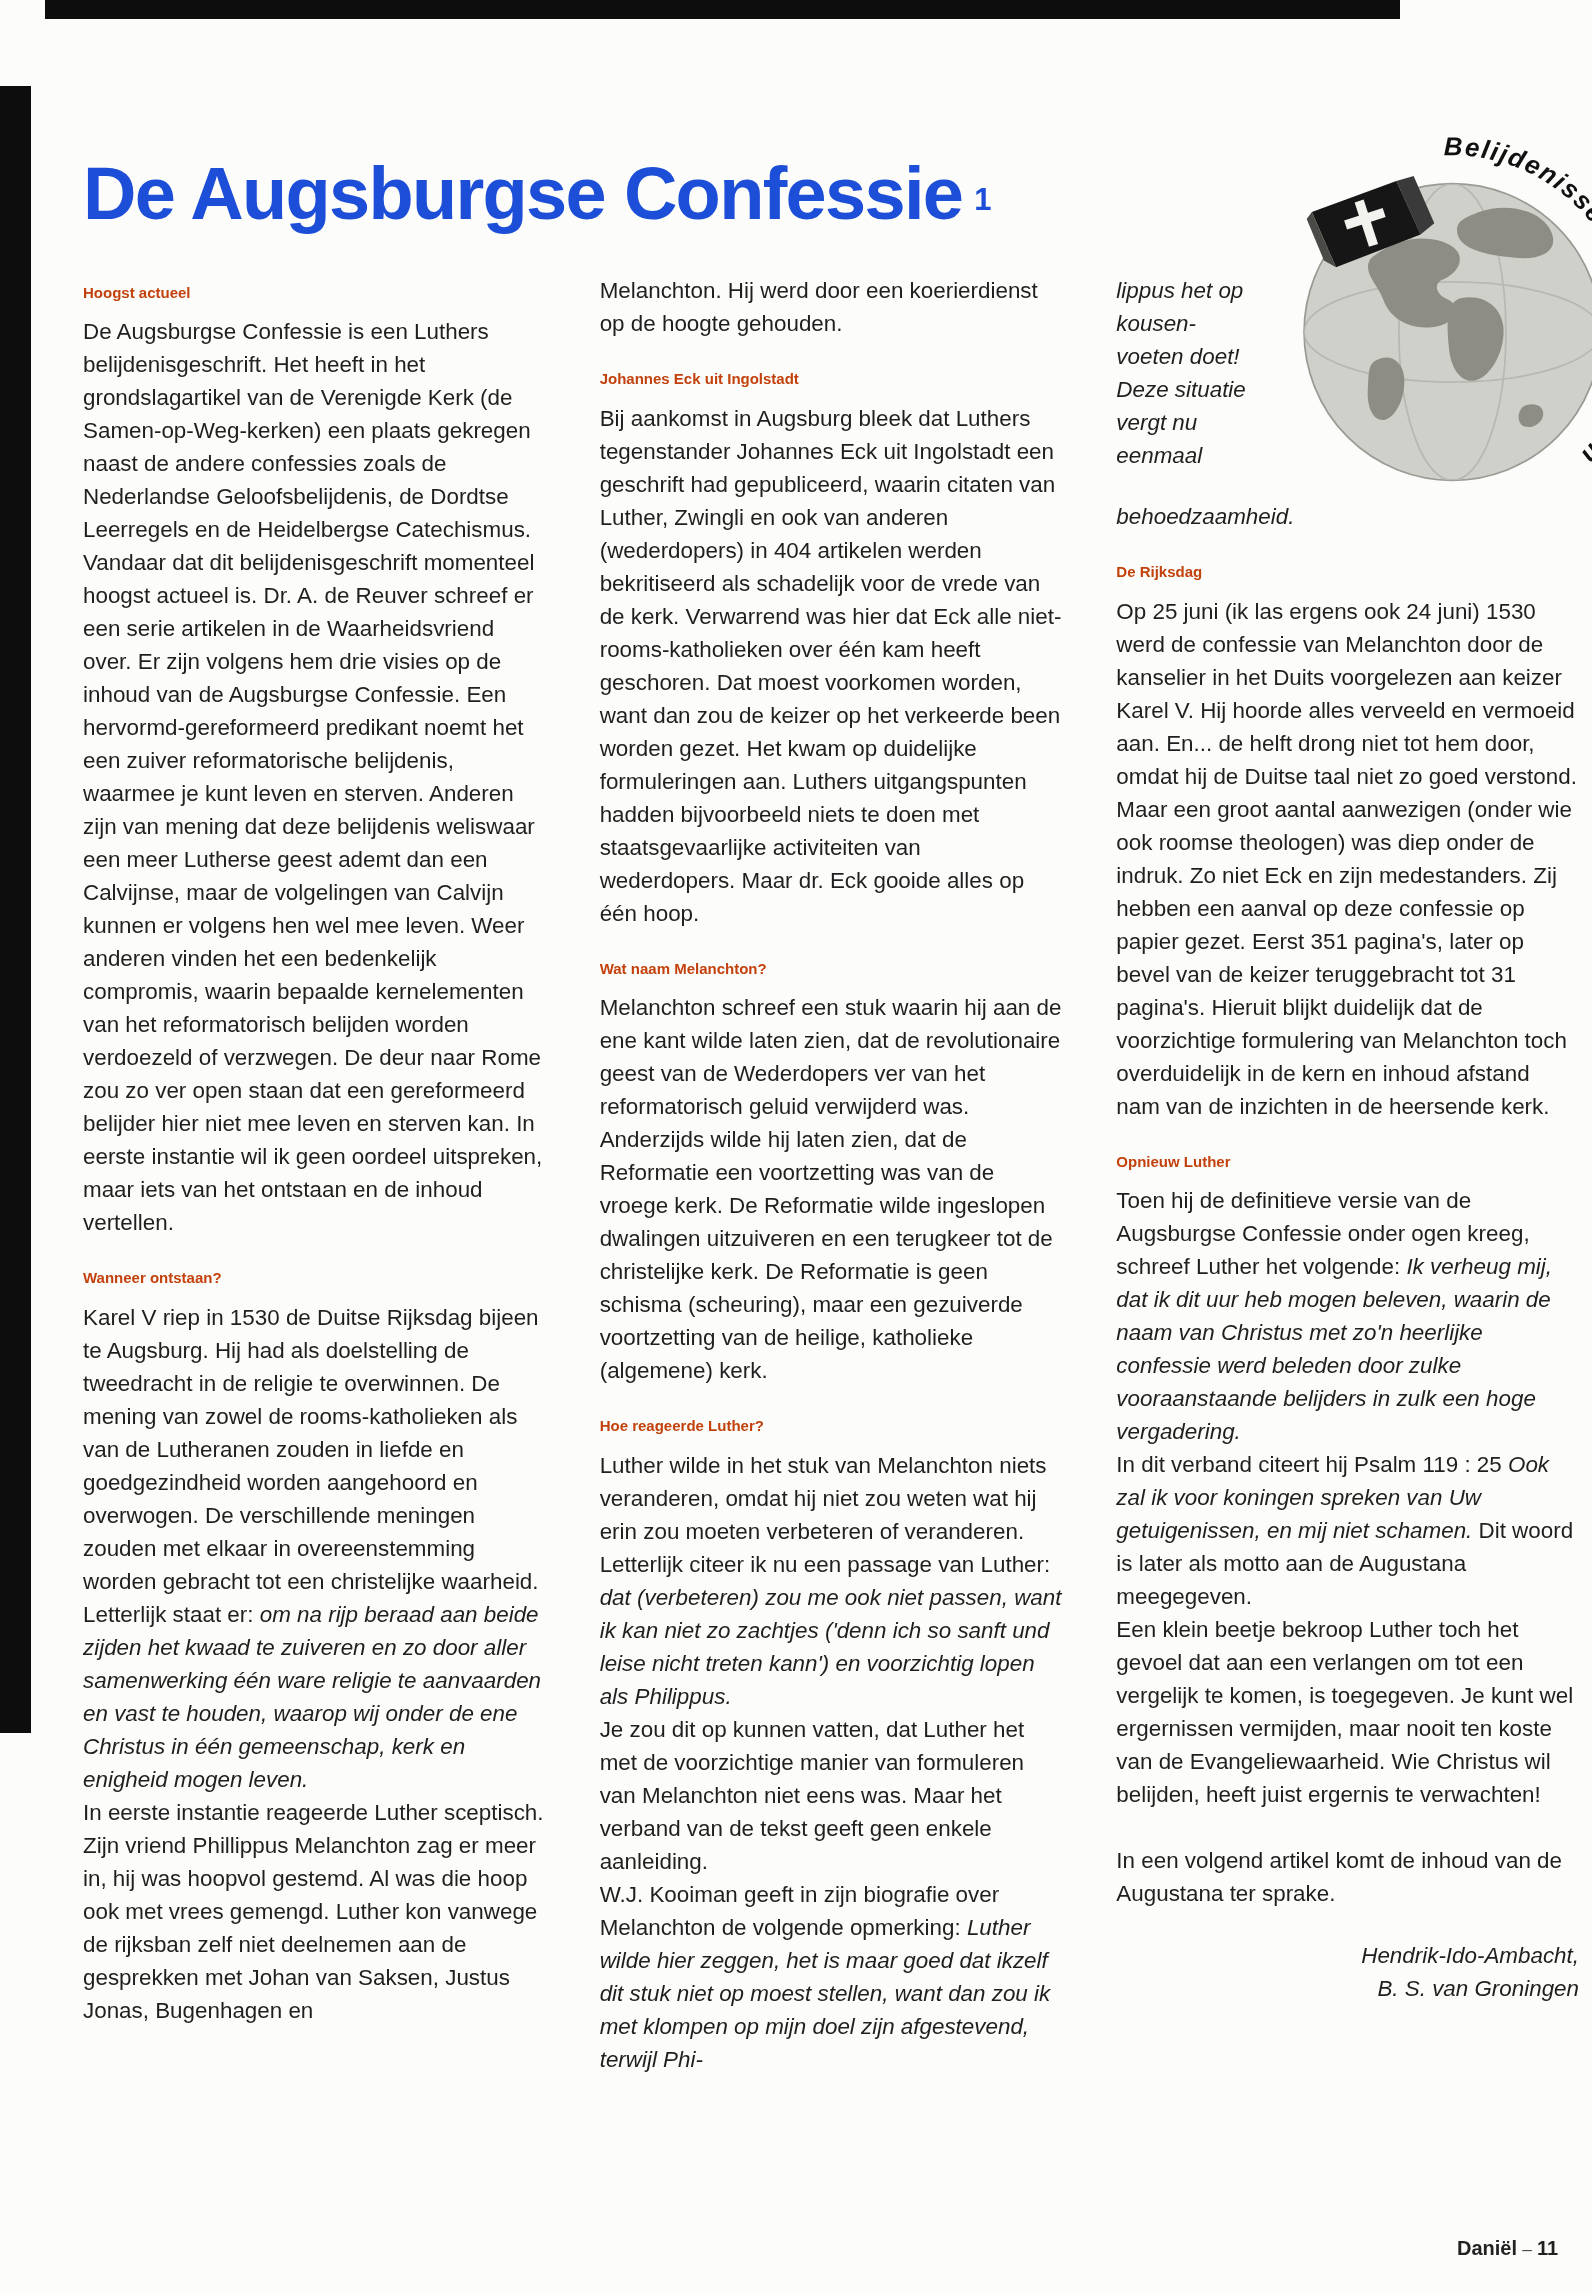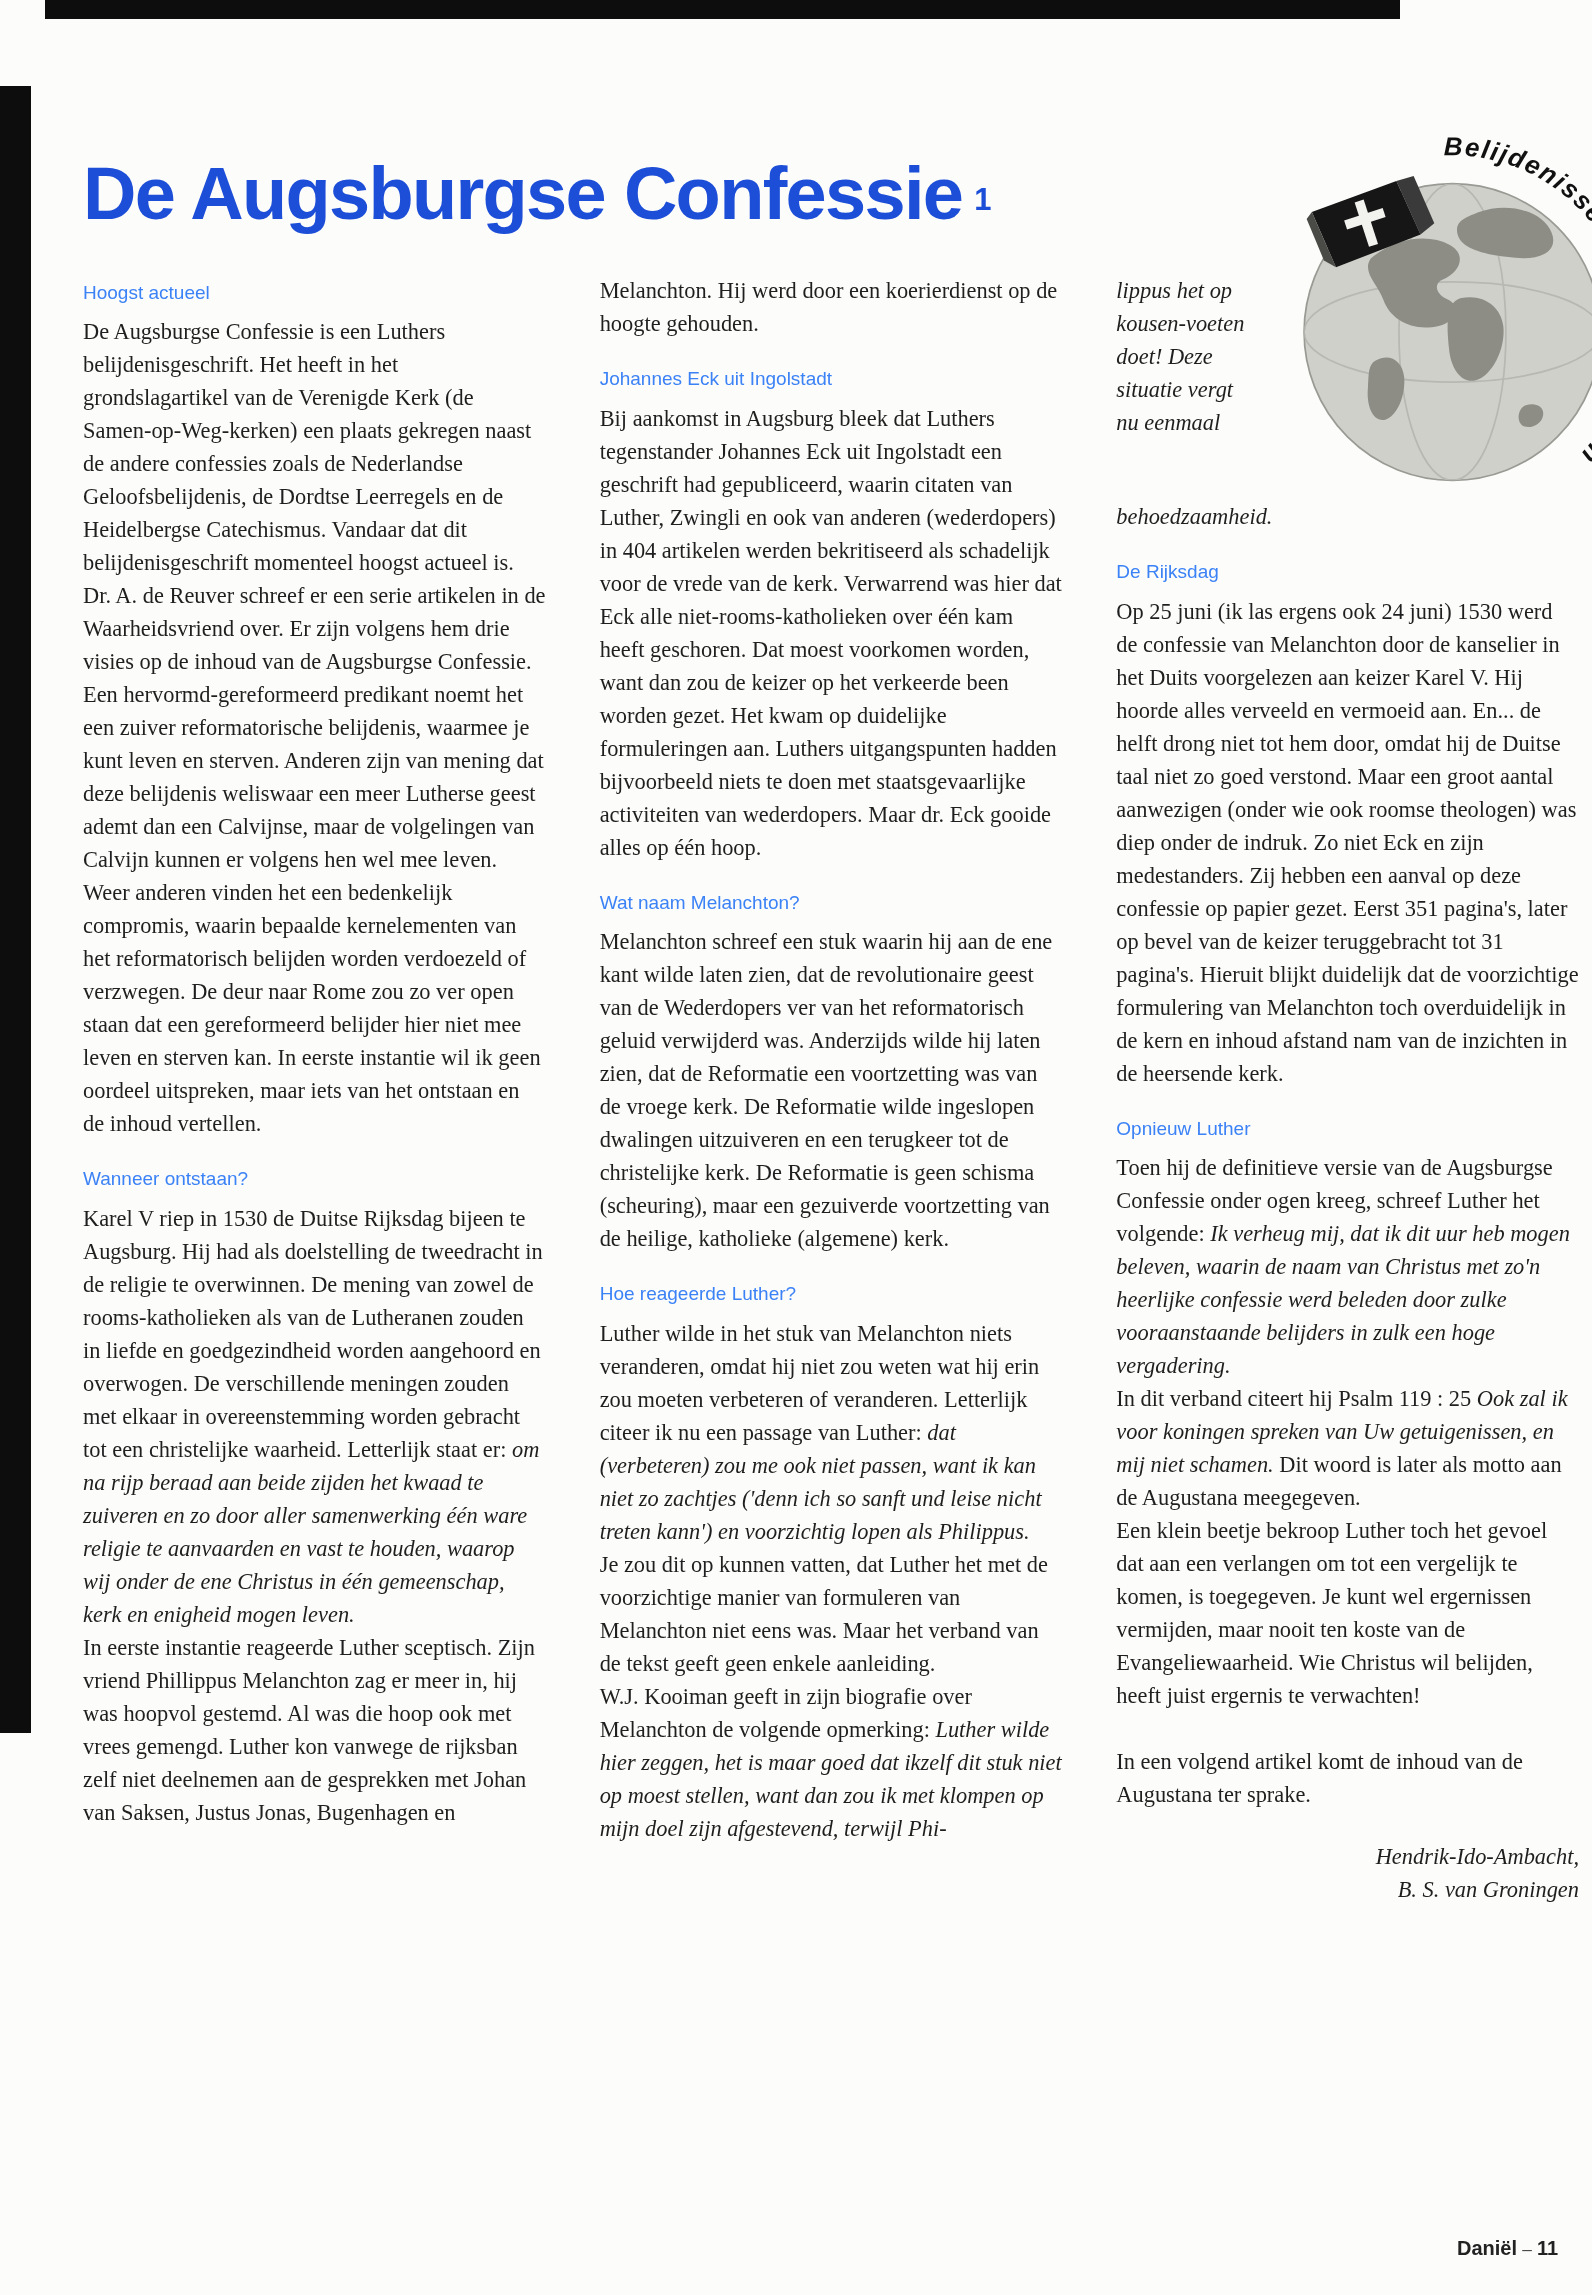--- a/index.html
+++ b/index.html
@@ -35,25 +35,25 @@
     position: relative; top: -8.6px; margin-left: 12px;
   }
 
   
   .columns {
     position: absolute; left: 83px; top: 274px;
     width: 1496px; display: flex; gap: 54px;
   }
   .col { width: 463px; font-size: 22.4px; line-height: 33px; }
   .sec-heading {
-    font-size: 19px; font-weight: normal; color: #3b82f6;
+    font-size: 15px; font-weight: bold; color: #c2410c;
     margin: 24px 0 8.6px 0; line-height: 29px;
   }
   .col .sec-heading:first-child { margin-top: 3.5px; }
-  .body-para { margin: 0; font-family: Liberation Serif, serif; }
+  .body-para { margin: 0; }
   .it { font-style: italic; }
   .closing { margin-top: 33px; }
   .signature { margin-top: 29px; text-align: right; font-style: italic; }
   .globe-spacer { float: right; width: 330px; height: 226px; }
 
   
   .globe {
     position: absolute; left: 1267px; top: 129px;
     width: 345px; height: 406px;
   }

